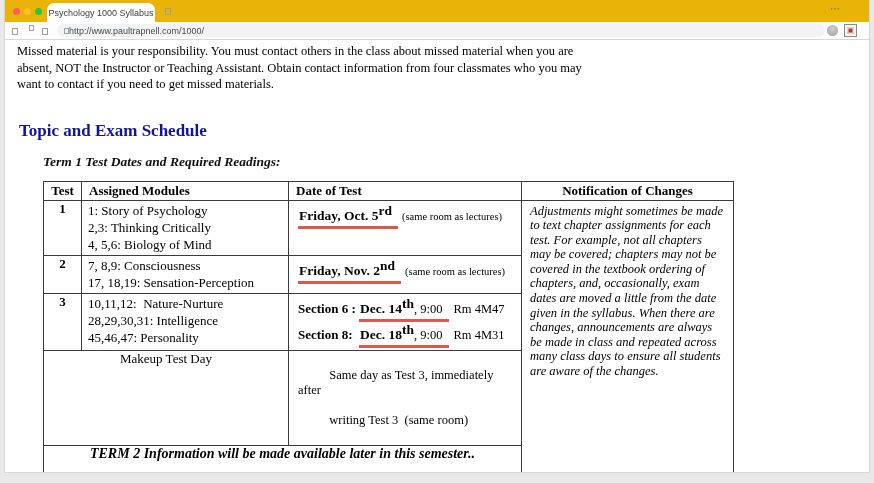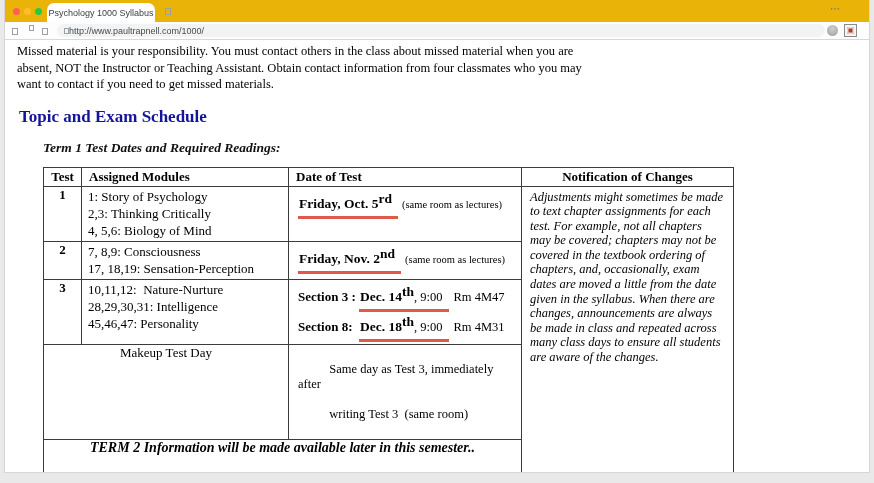--- a/index.html
+++ b/index.html
@@ -36,37 +36,37 @@
   .url-ph { width: 5px; height: 6px; }
   .url-text { font-size: 9px; color: #4a4a4a; white-space: nowrap; }
   .avatar-circle { position: absolute; right: 31px; top: 3px; width: 11px; height: 11px; border-radius: 50%;
     background: radial-gradient(circle at 50% 35%, #cfcfcf, #9d9d9d); }
   .ext-box { position: absolute; right: 12px; top: 2px; width: 13px; height: 13px; border: 1px solid #8a8a8a;
     background: #f5f5f5; display: flex; align-items: center; justify-content: center; }
   .ext-glyph { width: 7px; height: 7px; background: #b23b2e; border-radius: 2px; box-shadow: inset 0 0 0 1.5px #e8d8d6; }
   
   .content { font-family: "Liberation Serif", "DejaVu Serif", serif; color: #000; }
   .intro { margin: 3px 0 0 12px; width: 582px; font-size: 12.5px; line-height: 16.5px; }
-  .section-title { margin: 14px 0 0 14px; font-size: 17px; font-weight: bold; }
+  .section-title { margin: 28px 0 0 14px; font-size: 17px; font-weight: bold; }
   .subsection-title { margin: 13px 0 7px 38px; font-size: 13.5px; font-weight: bold; font-style: italic; color: #111; }
   table.schedule {
     margin: 11px 0 0 38px; border-collapse: collapse; table-layout: fixed; width: 690px;
     font-size: 12.5px;
   }
   table.schedule th, table.schedule td { border: 1px solid #3b3b3b; vertical-align: top; }
   col.c-test { width: 38px; } col.c-mod { width: 207px; } col.c-date { width: 233px; } col.c-notif { width: 212px; }
   th.h-test, th.h-notif { text-align: center; font-size: 13px; }
   th.h-mod, th.h-date { text-align: left; font-size: 13px; padding-left: 7px; margin-left: 16px; }
   th { height: 18px; padding: 1px 2px; }
   td.test-num { text-align: center; font-weight: bold; vertical-align: middle; font-size: 13px; }
   td.modules { padding: 1px 4px 1px 6px; }
   .mod-line { display: block; line-height: 17.4px; white-space: pre-wrap; font-size: 13px; }
   td.datecell { padding: 2px 4px 2px 9px; vertical-align: middle; }
   .date-line { line-height: 18px; white-space: pre-wrap; }
-  .redline { display: inline-block; border-bottom: 3px solid #e0584a; padding: 0 6px 2px 1px; line-height: 20px; }
+  .redline { display: inline-block; border-bottom: 3px solid #e0584a; padding: 0 6px 2px 1px; line-height: 15px; }
   .date-main { font-weight: bold; font-size: 13.5px; }
   sup { font-size: 9px; }
   .small-note { font-size: 10.5px; margin-left: 4px; }
   .sec-label { font-weight: bold; font-size: 13px; }
   .sec-room { margin-left: 5px; }
   td.makeup-label { text-align: center; vertical-align: middle; font-size: 13px; height: 33px; }
   td.makeup-date { padding: 2px 4px 2px 9px; vertical-align: middle; line-height: 15px; white-space: pre-wrap; }
   td.term2 { height: 61px; text-align: center; vertical-align: middle; font-weight: bold; font-style: italic; font-size: 14px; }
   td.notif { padding: 3px 8px 3px 8px; font-style: italic; font-size: 12.5px; line-height: 14.6px; }
   .r1 td { height: 52px; } .r2 td { height: 36px; } .r3 td { height: 52px; }
@@ -148,21 +148,21 @@
       </tr>
 
       <tr class="r3">
         <td class="test-num">3</td>
         <td class="modules">
           <span class="mod-line">10,11,12:  Nature-Nurture</span>
           <span class="mod-line">28,29,30,31: Intelligence</span>
           <span class="mod-line">45,46,47: Personality</span>
         </td>
         <td class="datecell">
-          <span class="date-line"><span class="sec-label">Section 3 : </span><span class="redline"><span class="date-main">Dec. 14</span><sup class="date-main">th</sup><span>, 9:00</span></span><span class="sec-room">Rm 4M47</span></span><br>
+          <span class="date-line"><span class="sec-label">Section 6 : </span><span class="redline"><span class="date-main">Dec. 14</span><sup class="date-main">th</sup><span>, 9:00</span></span><span class="sec-room">Rm 4M47</span></span><br>
           <span class="date-line"><span class="sec-label">Section 8:  </span><span class="redline"><span class="date-main">Dec. 18</span><sup class="date-main">th</sup><span>, 9:00</span></span><span class="sec-room">Rm 4M31</span></span>
         </td>
       </tr>
 
       <tr>
         <td class="makeup-label" colspan="2">Makeup Test Day</td>
         <td class="makeup-date">
           <span>Same day as Test 3, immediately after</span><br>
           <span>writing Test 3  (same room)</span>
         </td>

